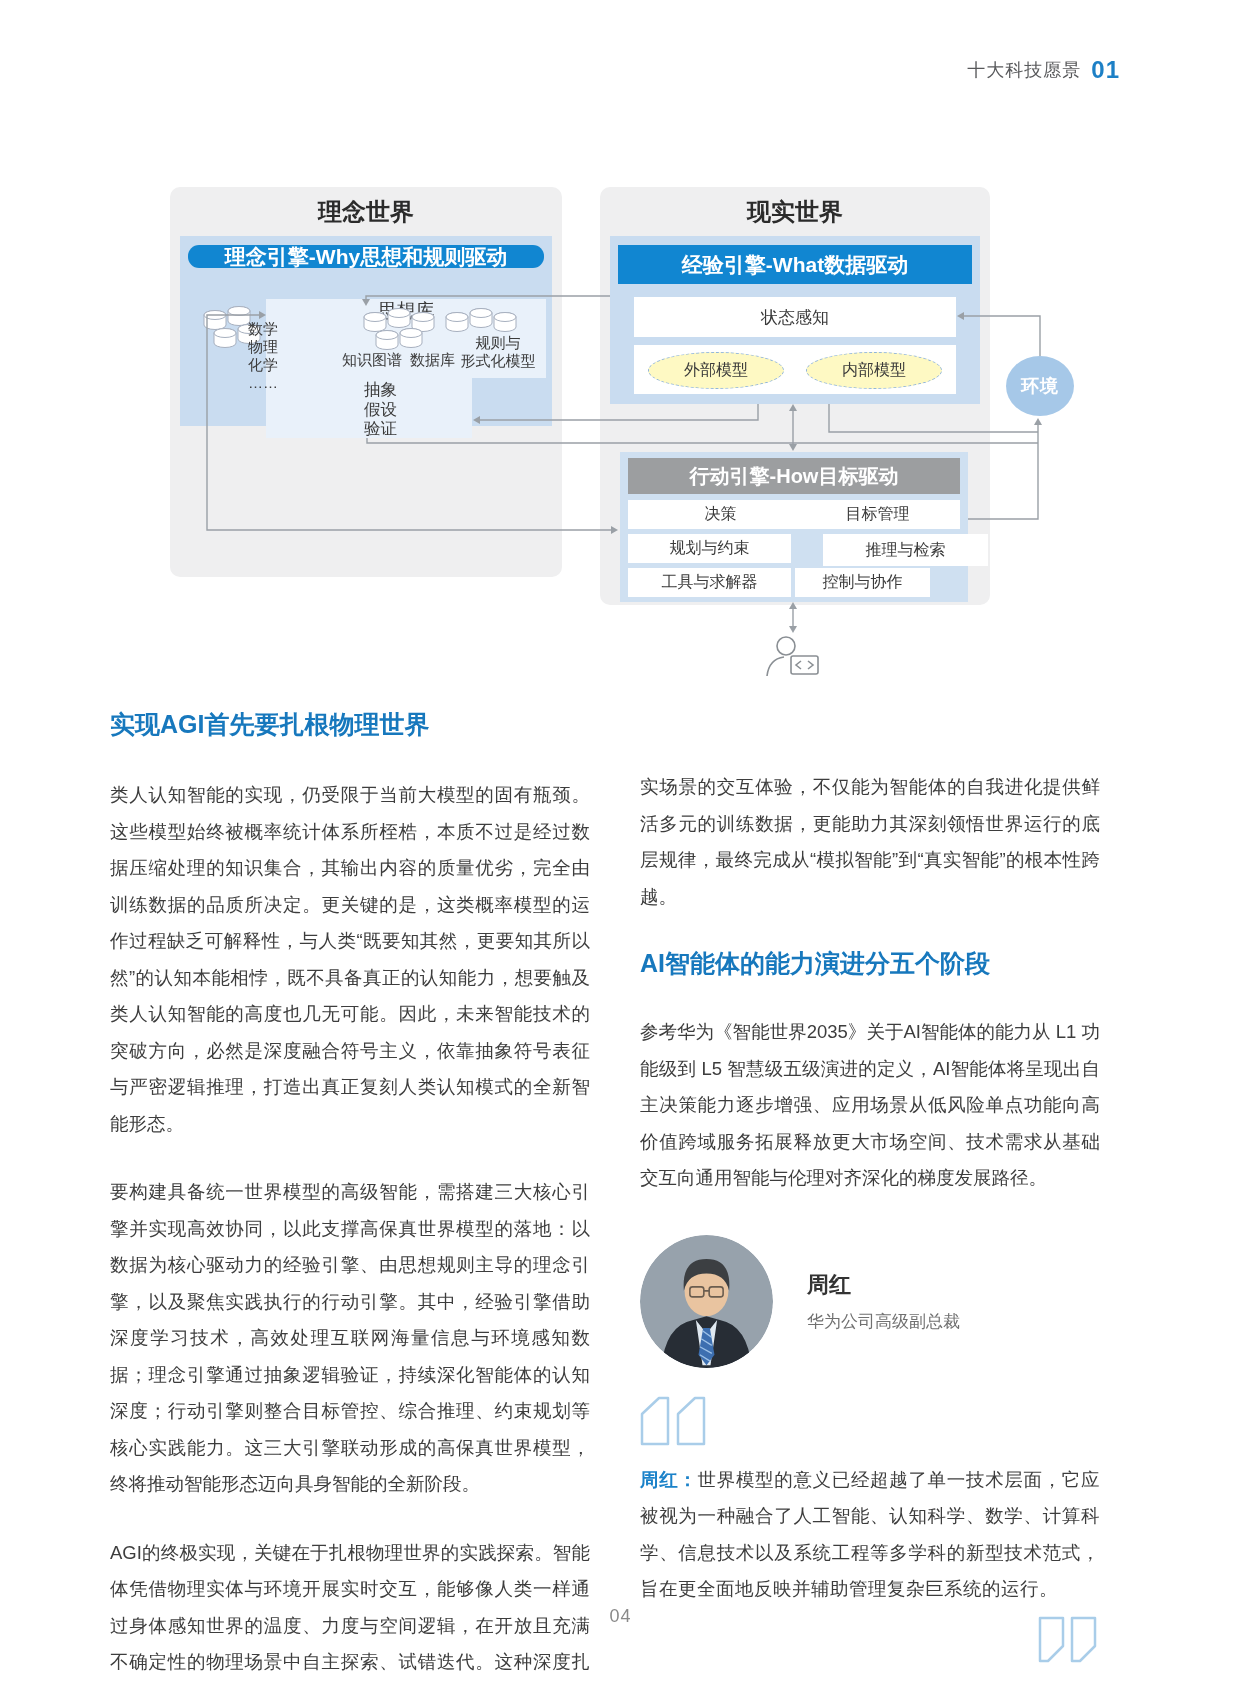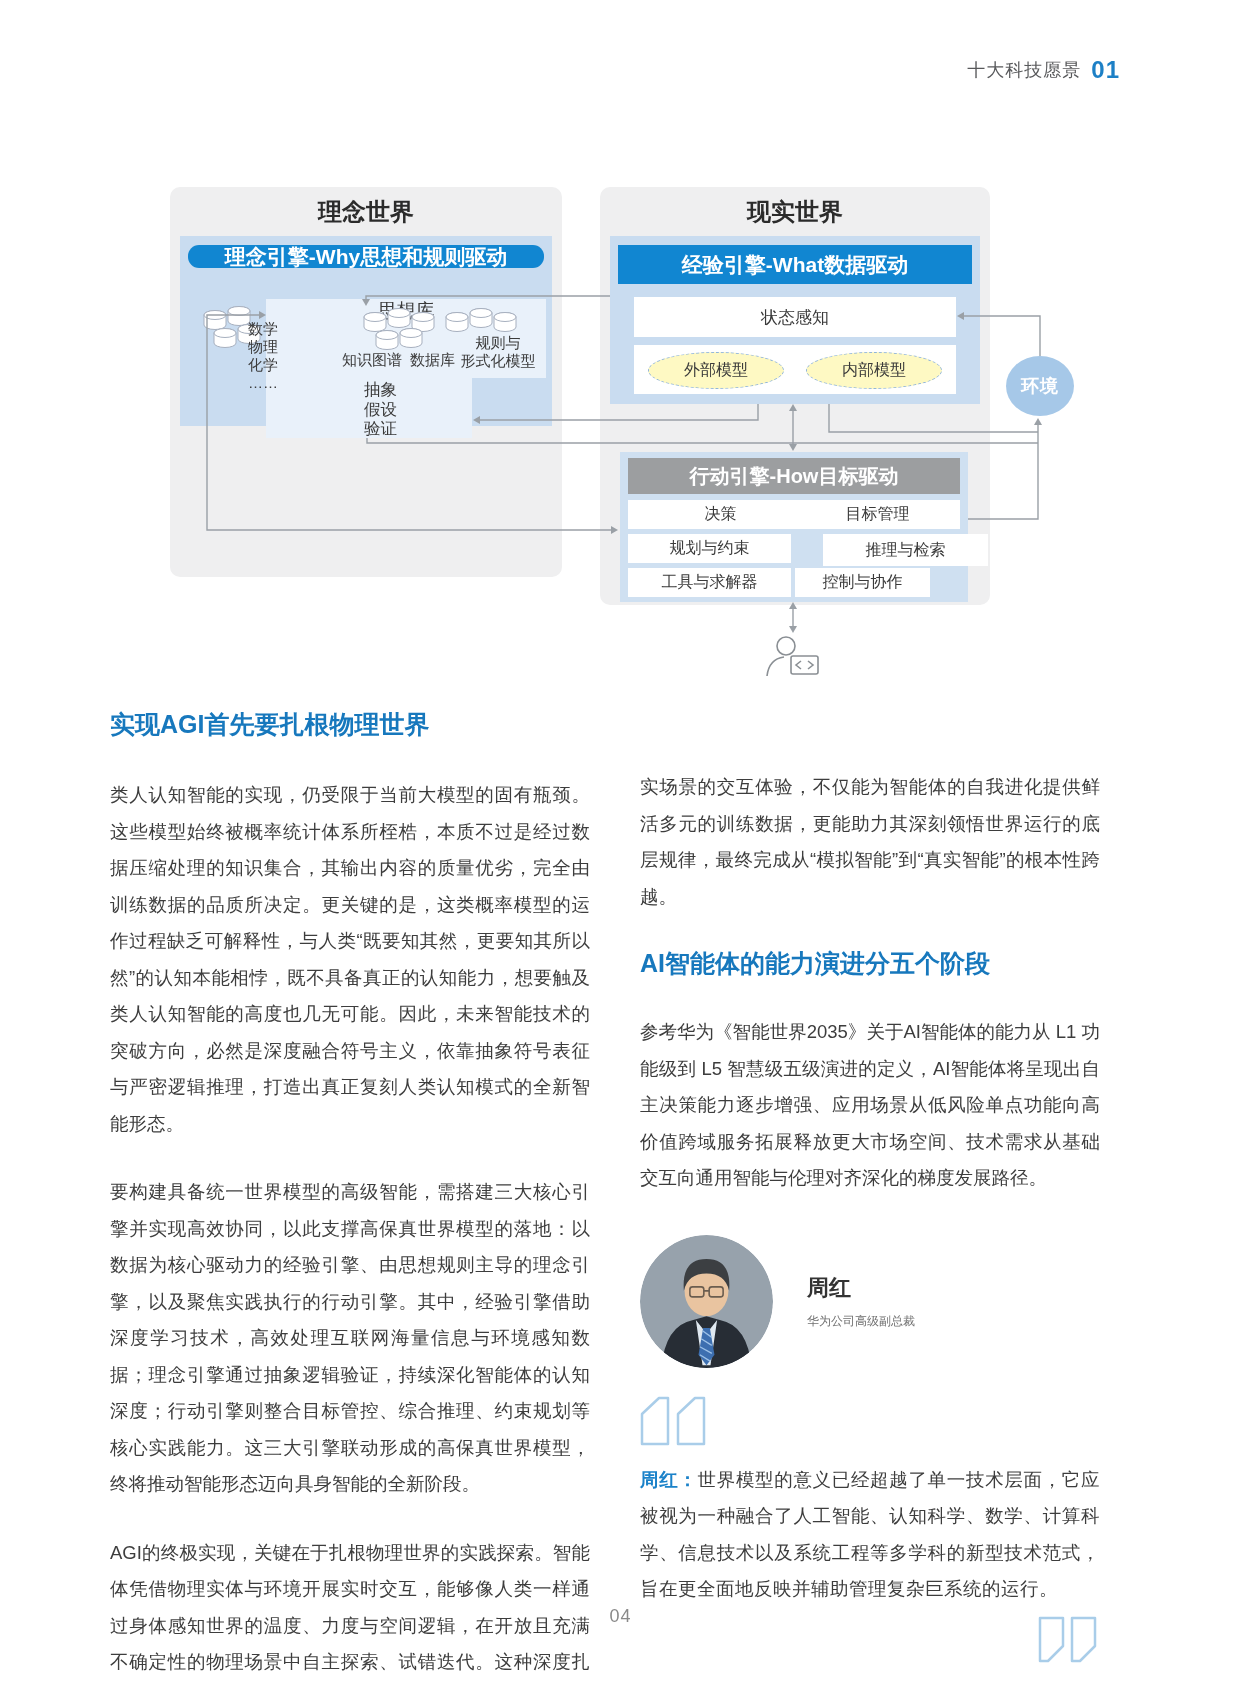--- a/index.html
+++ b/index.html
@@ -35,21 +35,21 @@
   
   .col{position:absolute;top:700px;text-align:justify;}
   .col-left{left:110px;width:480px;}
   .col-right{left:640px;width:460px;padding-top:69px;}
   .col h2{font-size:25px;font-weight:bold;color:#1778bd;margin:8px 0 36px 0;text-align:left;}
   .col-right h2{margin:26px 0 34px 0;}
   .col p{font-size:18.5px;line-height:36.5px;margin:0 0 32px 0;color:#3d3d3d;}
   .profile{display:flex;align-items:center;gap:34px;margin-top:38px;}
   .avatar{width:133px;height:133px;border-radius:50%;overflow:hidden;flex:0 0 auto;}
   .person-name{font-size:22px;font-weight:bold;color:#333;}
-  .person-title{font-size:12px;color:#707070;margin-top:10px;}
+  .person-title{font-size:17px;color:#707070;margin-top:10px;}
   .quote-open{margin-top:28px;}
   .quote-text{font-size:19px;line-height:35px;color:#2f93d7;letter-spacing:0.5px;margin:12px 0 0 0 !important;}
   .quote-text strong{font-weight:bold;color:#1b82c9;}
   .quote-close-wrap{display:flex;justify-content:flex-end;margin-top:8px;}
   
   .page-number{position:absolute;left:0;right:0;top:1606px;text-align:center;
                font-size:18px;color:#8a8a8a;letter-spacing:1px;}
 </style>
 </head>
 <body>

